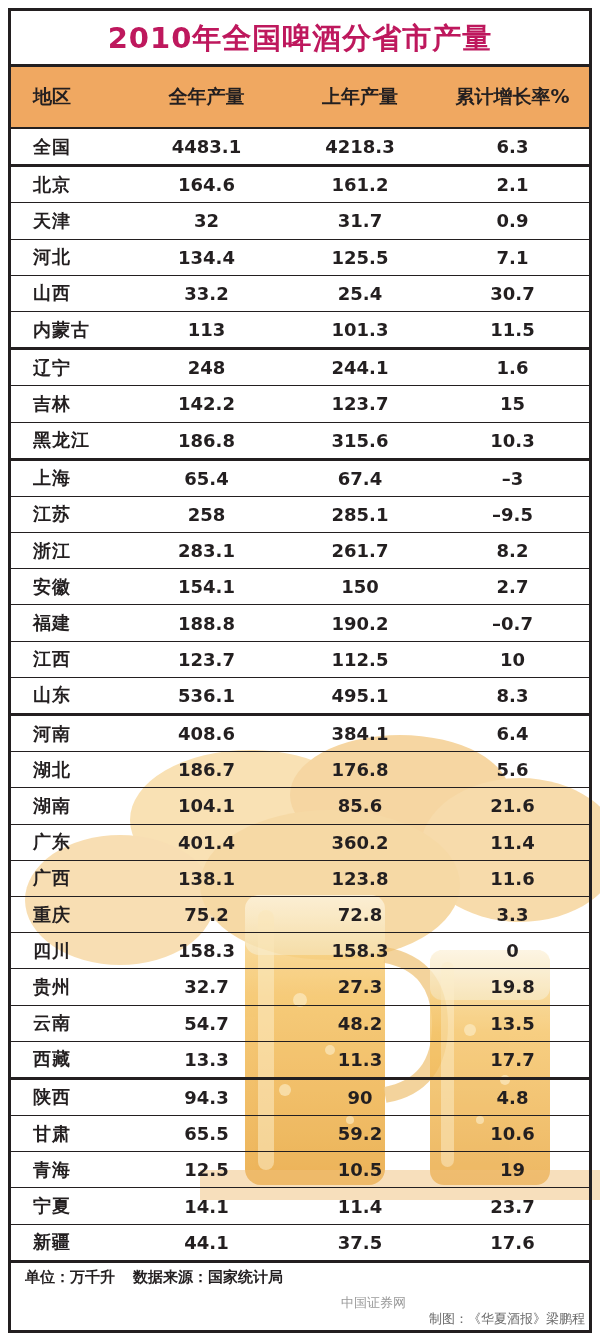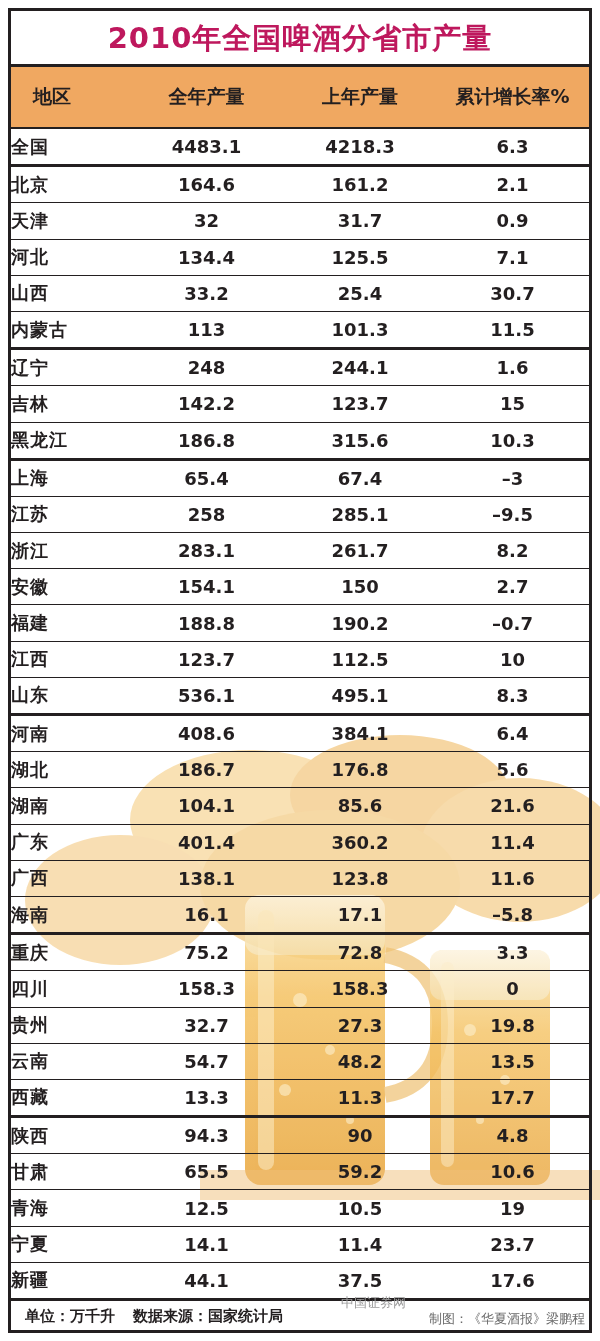--- a/index.html
+++ b/index.html
@@ -88,20 +88,21 @@
     font-size: 18px;
     font-weight: bold;
     color: #231f20;
     height: 35.2px;
     padding: 0;
     border-bottom: 1px solid #231f20;
     background: transparent;
   }
   tbody td.region {
     text-align: left;
+    padding-left: 22px;
     letter-spacing: 1px;
   }
   tbody td.num {
     text-align: center;
   }
   tbody tr.group-end td {
     border-bottom: 3px solid #231f20;
   }
   tbody tr:last-child td {
     border-bottom: 3px solid #231f20;
@@ -332,26 +333,20 @@
             <td class="num">401.4</td>
             <td class="num">360.2</td>
             <td class="num">11.4</td>
           </tr>
           <tr>
             <td class="region">广西</td>
             <td class="num">138.1</td>
             <td class="num">123.8</td>
             <td class="num">11.6</td>
           </tr>
-          <tr class="group-end">
-            <td class="region">海南</td>
-            <td class="num">16.1</td>
-            <td class="num">17.1</td>
-            <td class="num">–5.8</td>
-          </tr>
           <tr>
             <td class="region">重庆</td>
             <td class="num">75.2</td>
             <td class="num">72.8</td>
             <td class="num">3.3</td>
           </tr>
           <tr>
             <td class="region">四川</td>
             <td class="num">158.3</td>
             <td class="num">158.3</td>

